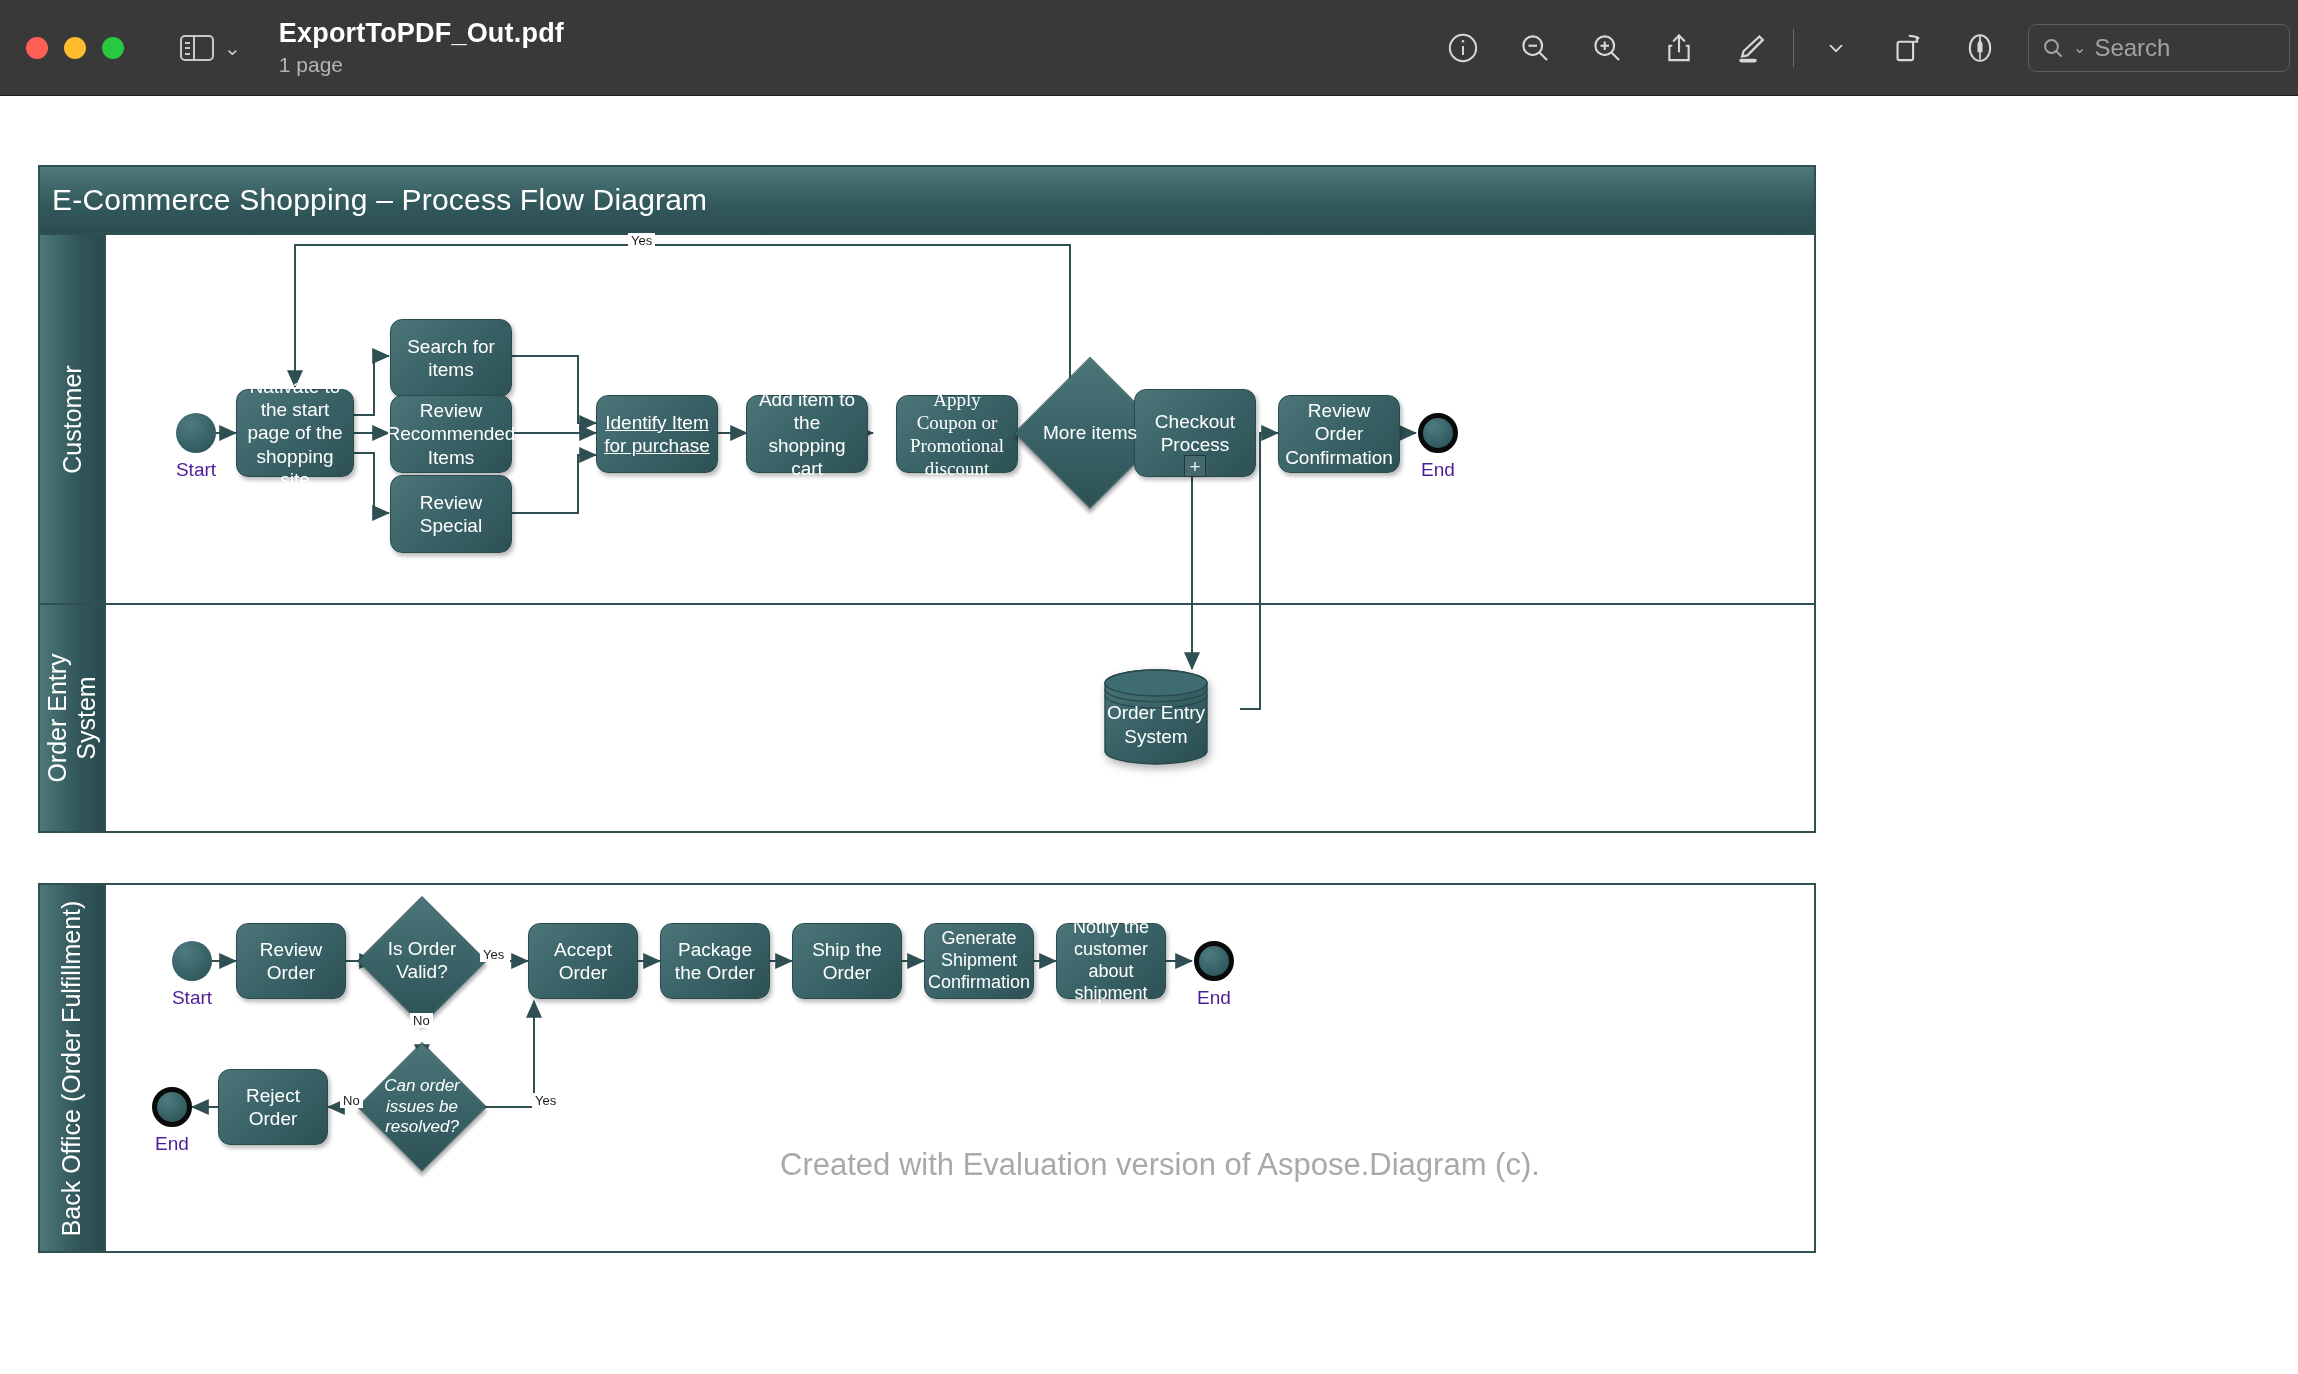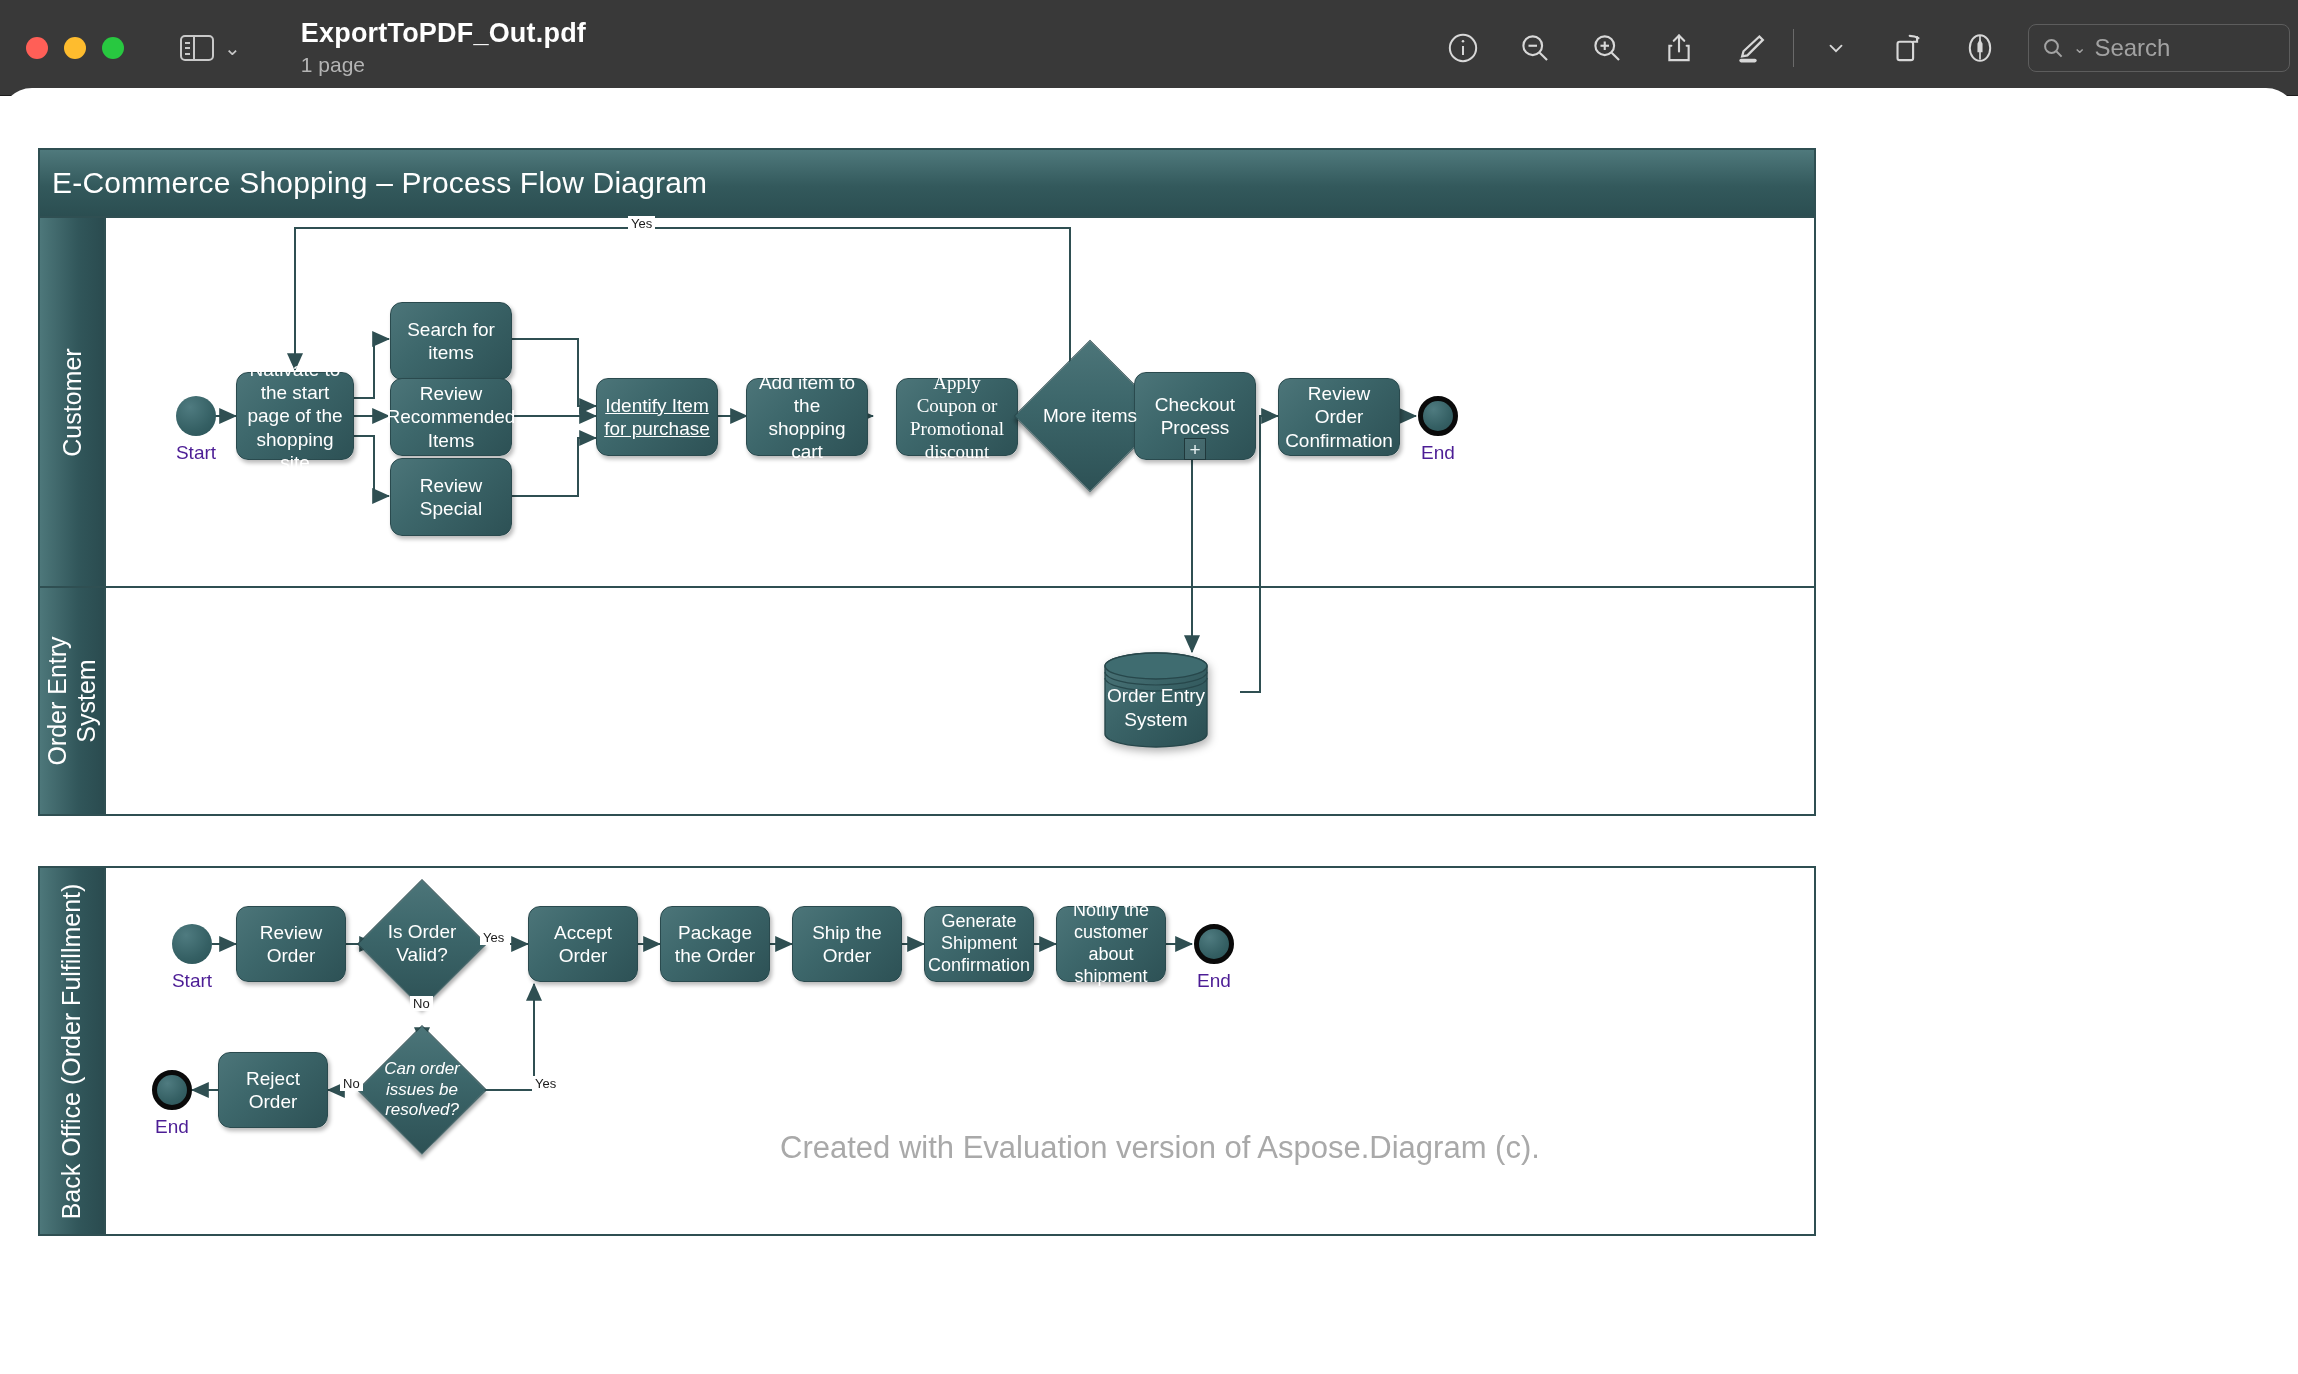--- a/index.html
+++ b/index.html
@@ -30,39 +30,39 @@
   }
   .sidebar-glyph:after {
     content:""; position:absolute; left: 11px; top:-2px; bottom:-2px; width:2.4px; background:#c9c9c9;
   }
   .sidebar-glyph .ln { position:absolute; left:3px; width:5px; height:2px; background:#c9c9c9; }
   .sidebar-glyph .ln:nth-child(1){ top:5px;}
   .sidebar-glyph .ln:nth-child(2){ top:10.5px;}
   .sidebar-glyph .ln:nth-child(3){ top:16px;}
   .chev { color:#c9c9c9; font-size: 20px; line-height: 1; }
 
-  .doc-meta { margin-left: 60px; display:flex; flex-direction:column; justify-content:center; }
+  .doc-meta { margin-left: 38px; display:flex; flex-direction:column; justify-content:center; }
   .doc-title { color:#fff; font-size: 27px; font-weight: bold; letter-spacing: .2px;}
   .doc-sub { color:#b4b4b4; font-size: 21px; margin-top: 4px;}
 
   .tb-right { margin-left:auto; display:flex; align-items:center; gap: 0px; padding-right: 8px;}
   .tb-icon {
     width: 72px; height: 72px; display:flex; align-items:center; justify-content:center;
     cursor:pointer;
   }
   .tb-icon svg { display:block; }
   .tb-divider { width:1px; height:38px; background:#6a6a6a; margin:0 6px; }
   .searchbox {
     margin-left: 12px; width: 262px; height: 48px; border:1px solid #5d5d5d; border-radius: 8px;
     display:flex; align-items:center; padding: 0 12px; gap:8px; cursor:text;
   }
   .search-ph { color:#a2a2a2; font-size: 24px; }
 
   
-  .page { position:absolute; left:0; top:88px; width:2298px; height:1021px; background:#fff;border-radius:32px; }
+  .page { position:absolute; left:0; top:105px; width:2298px; height:1021px; background:#fff;border-radius:32px; }
 
   .diagram { position:absolute; left: 38px; top: 60px; width: 1778px; }
 
   
   .pool1 { position:absolute; left:0; top:0; width:1778px; height:668px; border:2px solid #2f4f52; }
   .pool-title {
     position:absolute; left:0; top:0; width:100%; height:66px;
     background: linear-gradient(180deg,#4f797c 0%, #33595c 55%, #2b4e51 100%);
     color:#fff; font-size:30px; display:flex; align-items:center; padding-left: 12px;
     letter-spacing:.2px;

